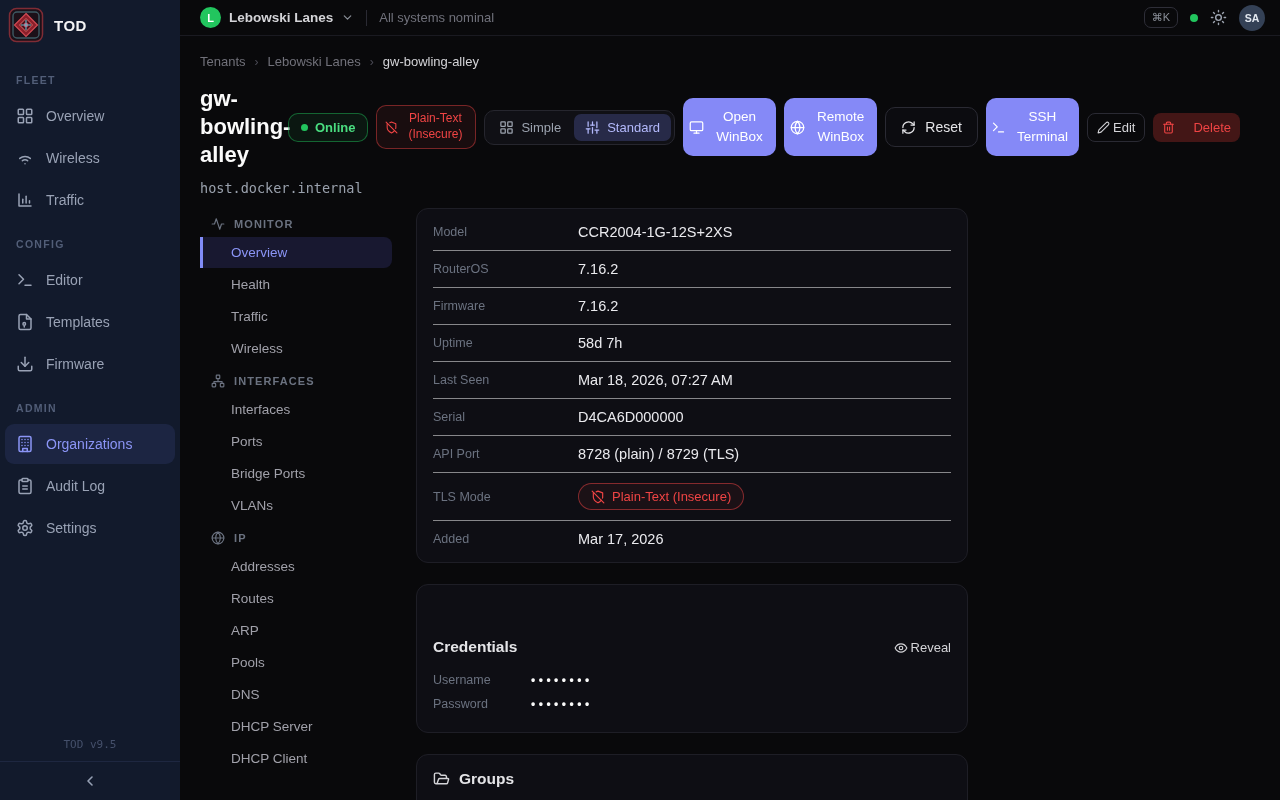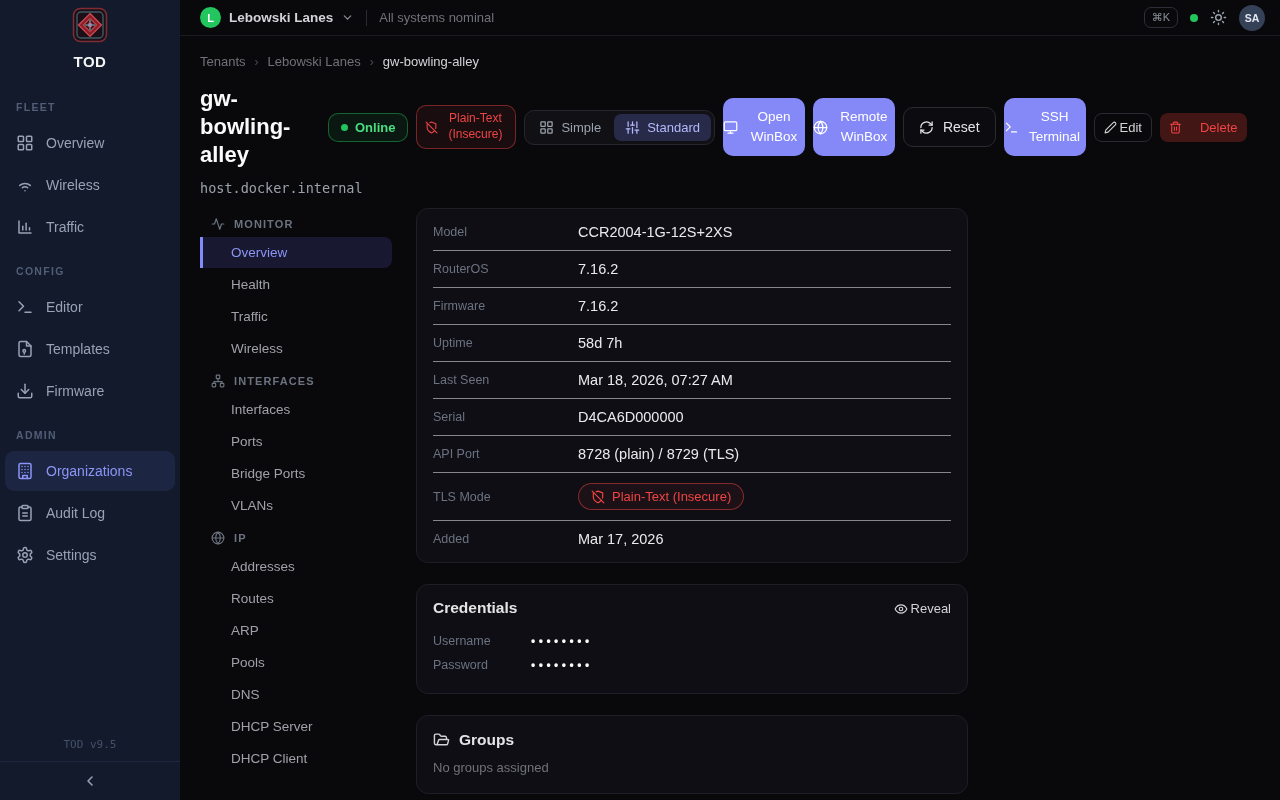--- a/index.html
+++ b/index.html
@@ -5,21 +5,21 @@
   * { box-sizing: border-box; margin: 0; padding: 0; }
   html,body { width:1280px; height:800px; overflow:hidden; }
   body { background:#09090b; font-family:"Liberation Sans",sans-serif; color:#e4e4e7; }
   svg { flex:none; display:block; }
   button { font-family:inherit; cursor:pointer; }
 
   .app { display:flex; width:1280px; height:800px; }
 
   
   .sidebar { width:180px; flex:none; background:#121a2c; display:flex; flex-direction:column; }
-  .logo-row { display:flex; align-items:center; gap:10px; padding:7px 8px; cursor:pointer;flex-direction:column; }
+  .logo-row { display:flex; align-items:center; gap:10px; padding:7px 8px; cursor:pointer; }
   .app-name { color:#f4f4f5; font-size:15px; font-weight:700; letter-spacing:.5px; }
   .side-nav { flex:1; padding:8px 5px 0; overflow:hidden; }
   .section-label { color:#525e78; font-size:10.5px; font-weight:700; letter-spacing:1.3px; padding:16px 11px 8px; }
   .nav-item { display:flex; align-items:center; gap:12px; padding:11px 11px; margin:2px 0; border-radius:9px; color:#99a2b5; font-size:14px; cursor:pointer; }
   .nav-item svg { width:18px; height:18px; }
   .nav-item.active { background:#1c2542; color:#8b95f6; }
   .sidebar-footer { margin-top:auto; }
   .version { text-align:center; color:#45506b; font-family:"DejaVu Sans Mono",monospace; font-size:11px; padding:9px 0 10px; }
   .collapse-row { border-top:1px solid #1e2740; display:flex; justify-content:center; padding:11px 0; color:#96a0b4; cursor:pointer; }
 
@@ -41,21 +41,21 @@
 
   .breadcrumb { display:flex; align-items:center; gap:9px; font-size:13px; color:#71717a; padding:6px 0 16px; }
   .breadcrumb .bc-link { cursor:pointer; }
   .breadcrumb .sep { color:#4b4b55; font-size:12px; }
   .breadcrumb .current { color:#d4d4d8; }
 
   
   .header-row { display:flex; align-items:center; gap:8px; flex-wrap:nowrap; }
   .device-title { width:80px; flex:none; color:#fafafa; font-size:22px; line-height:28px; font-weight:700; }
   .badge-online { display:inline-flex; align-items:center; gap:7px; padding:6px 12px; border-radius:10px;
-      border:1px solid rgba(34,197,94,.45); background:rgba(34,197,94,.08); color:#4ade80; font-size:13px; font-weight:600; white-space:nowrap;margin-left:40px; }
+      border:1px solid rgba(34,197,94,.45); background:rgba(34,197,94,.08); color:#4ade80; font-size:13px; font-weight:600; white-space:nowrap; }
   .dot-green { width:7px; height:7px; border-radius:50%; background:#22c55e; }
   .badge-insecure { display:inline-flex; align-items:center; gap:5px; padding:5px 8px; border-radius:10px;
       border:1px solid rgba(239,68,68,.45); background:rgba(239,68,68,.07); color:#ef4444; font-size:12px; }
   .badge-insecure .txt { width:64px; text-align:center; line-height:1.3; }
   .toggle-group { display:flex; align-items:center; gap:2px; background:#101015; border:1px solid #26262e; border-radius:10px; padding:3px; }
   .toggle-btn { display:flex; align-items:center; gap:7px; padding:6px 11px; border:none; border-radius:7px; background:transparent; color:#9ca3af; font-size:13px; }
   .toggle-btn svg { width:15px; height:15px; }
   .toggle-btn.active { background:#272a48; color:#b3b9fb; }
   .btn-accent { display:flex; align-items:center; justify-content:center; gap:5px; width:106px; height:58px;
       background:#8589f7; border:none; border-radius:10px; color:#ffffff; font-size:13.5px; }
@@ -83,21 +83,21 @@
   .detail-label { width:145px; flex:none; color:#6b7280; font-size:12.5px; }
   .detail-value { color:#eaeaee; font-size:14.5px; }
   .tls-wrap { display:flex; align-items:center; gap:10px; }
   .tls-pill { display:inline-flex; align-items:center; gap:7px; padding:5px 12px; border-radius:999px;
       border:1px solid rgba(239,68,68,.5); background:rgba(239,68,68,.06); color:#ef4444; font-size:13px; white-space:nowrap; }
   .tls-select { display:inline-flex; align-items:center; justify-content:space-between; width:145px; padding:6px 10px;
       background:#14141b; border:1px solid #2b2b34; border-radius:8px; color:#e4e4e7; font-size:13px; cursor:pointer; }
   .tls-select .chev { color:#9ca3af; }
 
   .card.creds { padding:14px 16px 16px; }
-  .cred-header { display:flex; align-items:center; justify-content:space-between; margin-bottom:12px; }
+  .cred-header { display:flex; align-items:center; justify-content:space-between; margin-bottom:12px;margin-top:39px; }
   .cred-title { color:#e4e4e7; font-size:15.5px; font-weight:600; }
   .reveal-btn { display:flex; align-items:flex-end; gap:3px; background:none; border:none; color:#d4d4d8; font-size:13px; padding:0; }
   .cred-row { display:flex; align-items:center; padding:5px 0; }
   .cred-label { width:98px; flex:none; color:#6b7280; font-size:12.5px; }
   .cred-value { color:#fafafa; font-size:12px; font-weight:700; letter-spacing:3.5px; }
 
   .card.groups { padding:15px 16px 18px; }
   .groups-header { display:flex; align-items:center; gap:9px; color:#e4e4e7; font-size:15.5px; font-weight:600; margin-bottom:11px; }
   .groups-header svg { color:#d4d4d8; }
   .groups-empty { color:#71717a; font-size:13px; }

